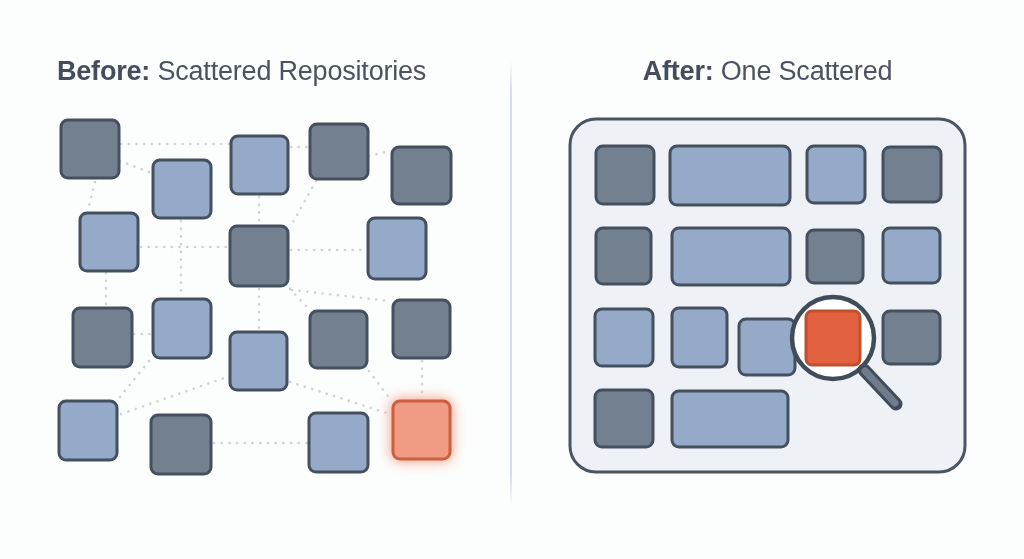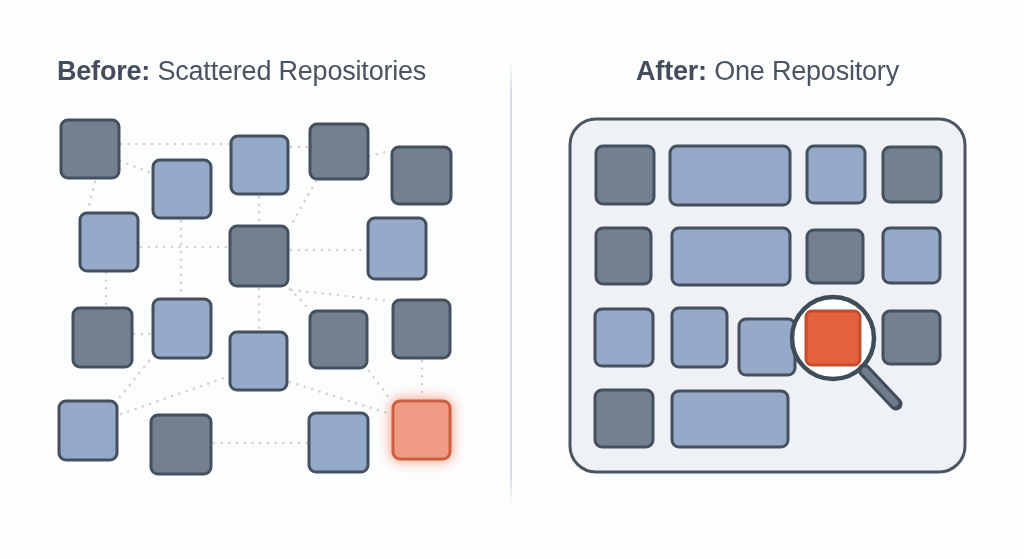--- a/index.html
+++ b/index.html
@@ -37,21 +37,21 @@
   }
   #diagram-svg { position: absolute; left: 0; top: 0; }
 </style>
 </head>
 <body>
 
 <div class="canvas">
 
   <div class="title title-left"><span class="bold">Before:</span><span> Scattered Repositories</span></div>
 
-  <div class="title title-right"><span class="bold">After:</span><span> One Repository</span></div>
+  <div class="title title-right"><span class="bold">After:</span><span> One Scattered</span></div>
 
   <div class="divider"></div>
 
   <svg id="diagram-svg" width="1024" height="559" viewBox="0 0 1024 559">
     <defs>
       <filter id="glow-blur" x="-80%" y="-80%" width="260%" height="260%">
         <feGaussianBlur stdDeviation="6"></feGaussianBlur>
       </filter>
     </defs>
     <g id="left-diagram-group">

